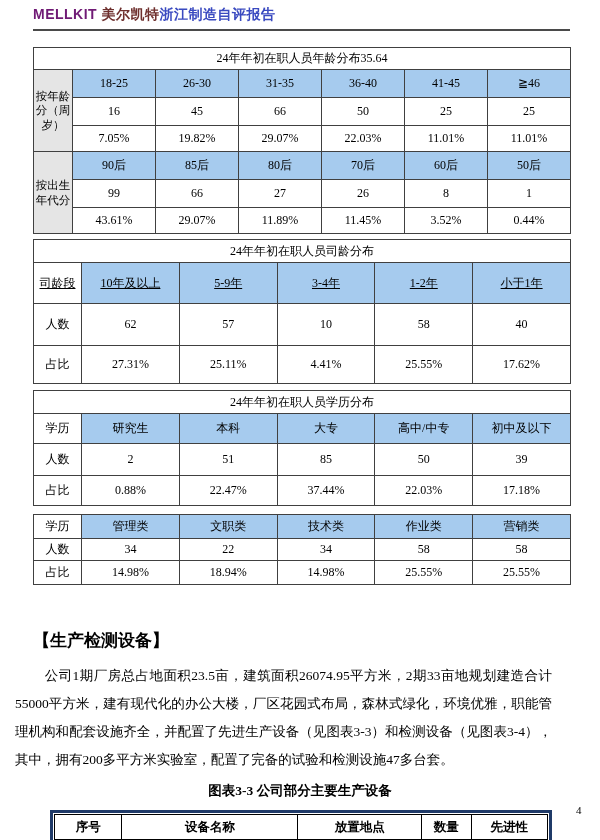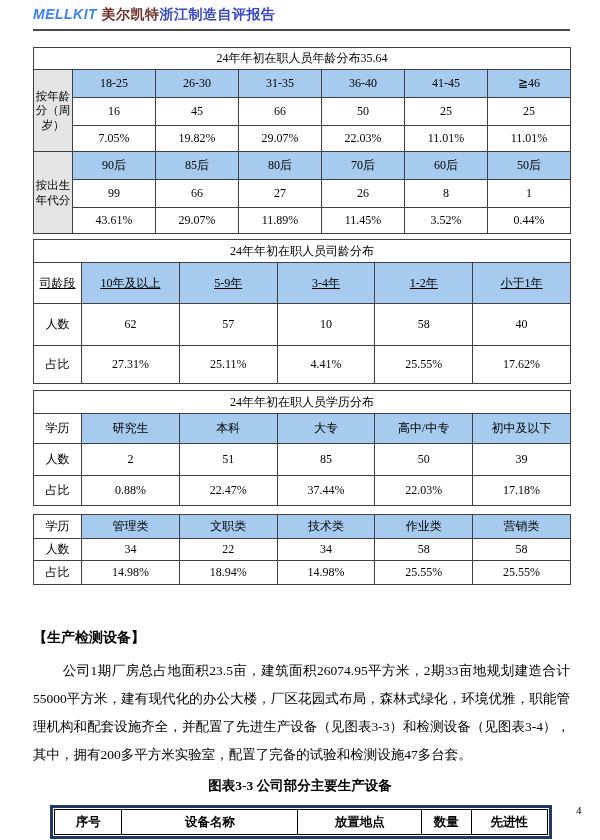--- a/index.html
+++ b/index.html
@@ -3,21 +3,21 @@
 <meta charset="utf-8">
 <style>
   html,body{margin:0;padding:0;background:#fff;}
   .page{position:relative;width:600px;height:840px;background:#ffffff;overflow:hidden;
         font-family:"Liberation Serif","DejaVu Serif",serif;color:#000;}
 
   
   .hdr{position:absolute;left:33px;top:6px;width:537px;padding-bottom:5px;
        border-bottom:2px solid #4a4a4a;font-family:"Liberation Sans","DejaVu Sans",sans-serif;
        font-size:14px;font-weight:bold;letter-spacing:.5px;}
-  .hdr .brand{color:#3b82f6;font-style:italic;}
+  .hdr .brand{color:#701a75;}
   .hdr .brand-cn{color:#6e2f2d;font-family:"Liberation Serif","DejaVu Serif",serif;}
   .hdr .title-rest{color:#3a4ac0;font-family:"Liberation Serif","DejaVu Serif",serif;}
 
   
   table.doc-table{border-collapse:collapse;table-layout:fixed;margin-left:33px;width:537px;
                   font-size:12px;text-align:center;}
   table.doc-table td,table.doc-table th{border:1px solid #404040;padding:0;font-weight:normal;
                   overflow:hidden;white-space:nowrap;}
   td.blue{background:#a6cbee;}
   tr.title-row td{height:21px;font-size:12px;background:#fff;}
@@ -47,22 +47,22 @@
 
   
   .t4{font-size:12px;}
   .t4 tr.title-row td{height:21px;}
   .t4 tr.hdr-row td{height:23px;}
   .t4 tr.cnt-row td{height:21px;}
   .t4 tr.pct-row td{height:23px;}
   .m-t4{margin-top:8px;}
 
   
-  .sec-heading{margin:44px 0 0 33px;font-size:14px;font-weight:bold;}
-  .body-par{margin:10px 30px 0 33px;width:537px;font-size:13.5px;line-height:28px;
+  .sec-heading{margin:44px 0 0 33px;font-size:17px;font-weight:bold;}
+  .body-par{margin:10px 30px 0 15px;width:537px;font-size:13.5px;line-height:28px;
             text-align:justify;text-indent:2.2em;}
   .fig-caption{margin-top:8px;width:600px;text-align:center;font-size:13.5px;font-weight:bold;}
 
   
   .equip-wrap{margin:10px 0 0 50px;width:494px;border:3px solid #1f3a68;padding:1px;background:#fff;}
   table.equip{border-collapse:collapse;table-layout:fixed;width:100%;font-size:12.5px;}
   table.equip th{border:1px solid #000;height:24px;font-weight:bold;text-align:center;padding:0;}
 
   .page-num{position:absolute;left:576px;top:804px;font-size:11px;}
 </style>

